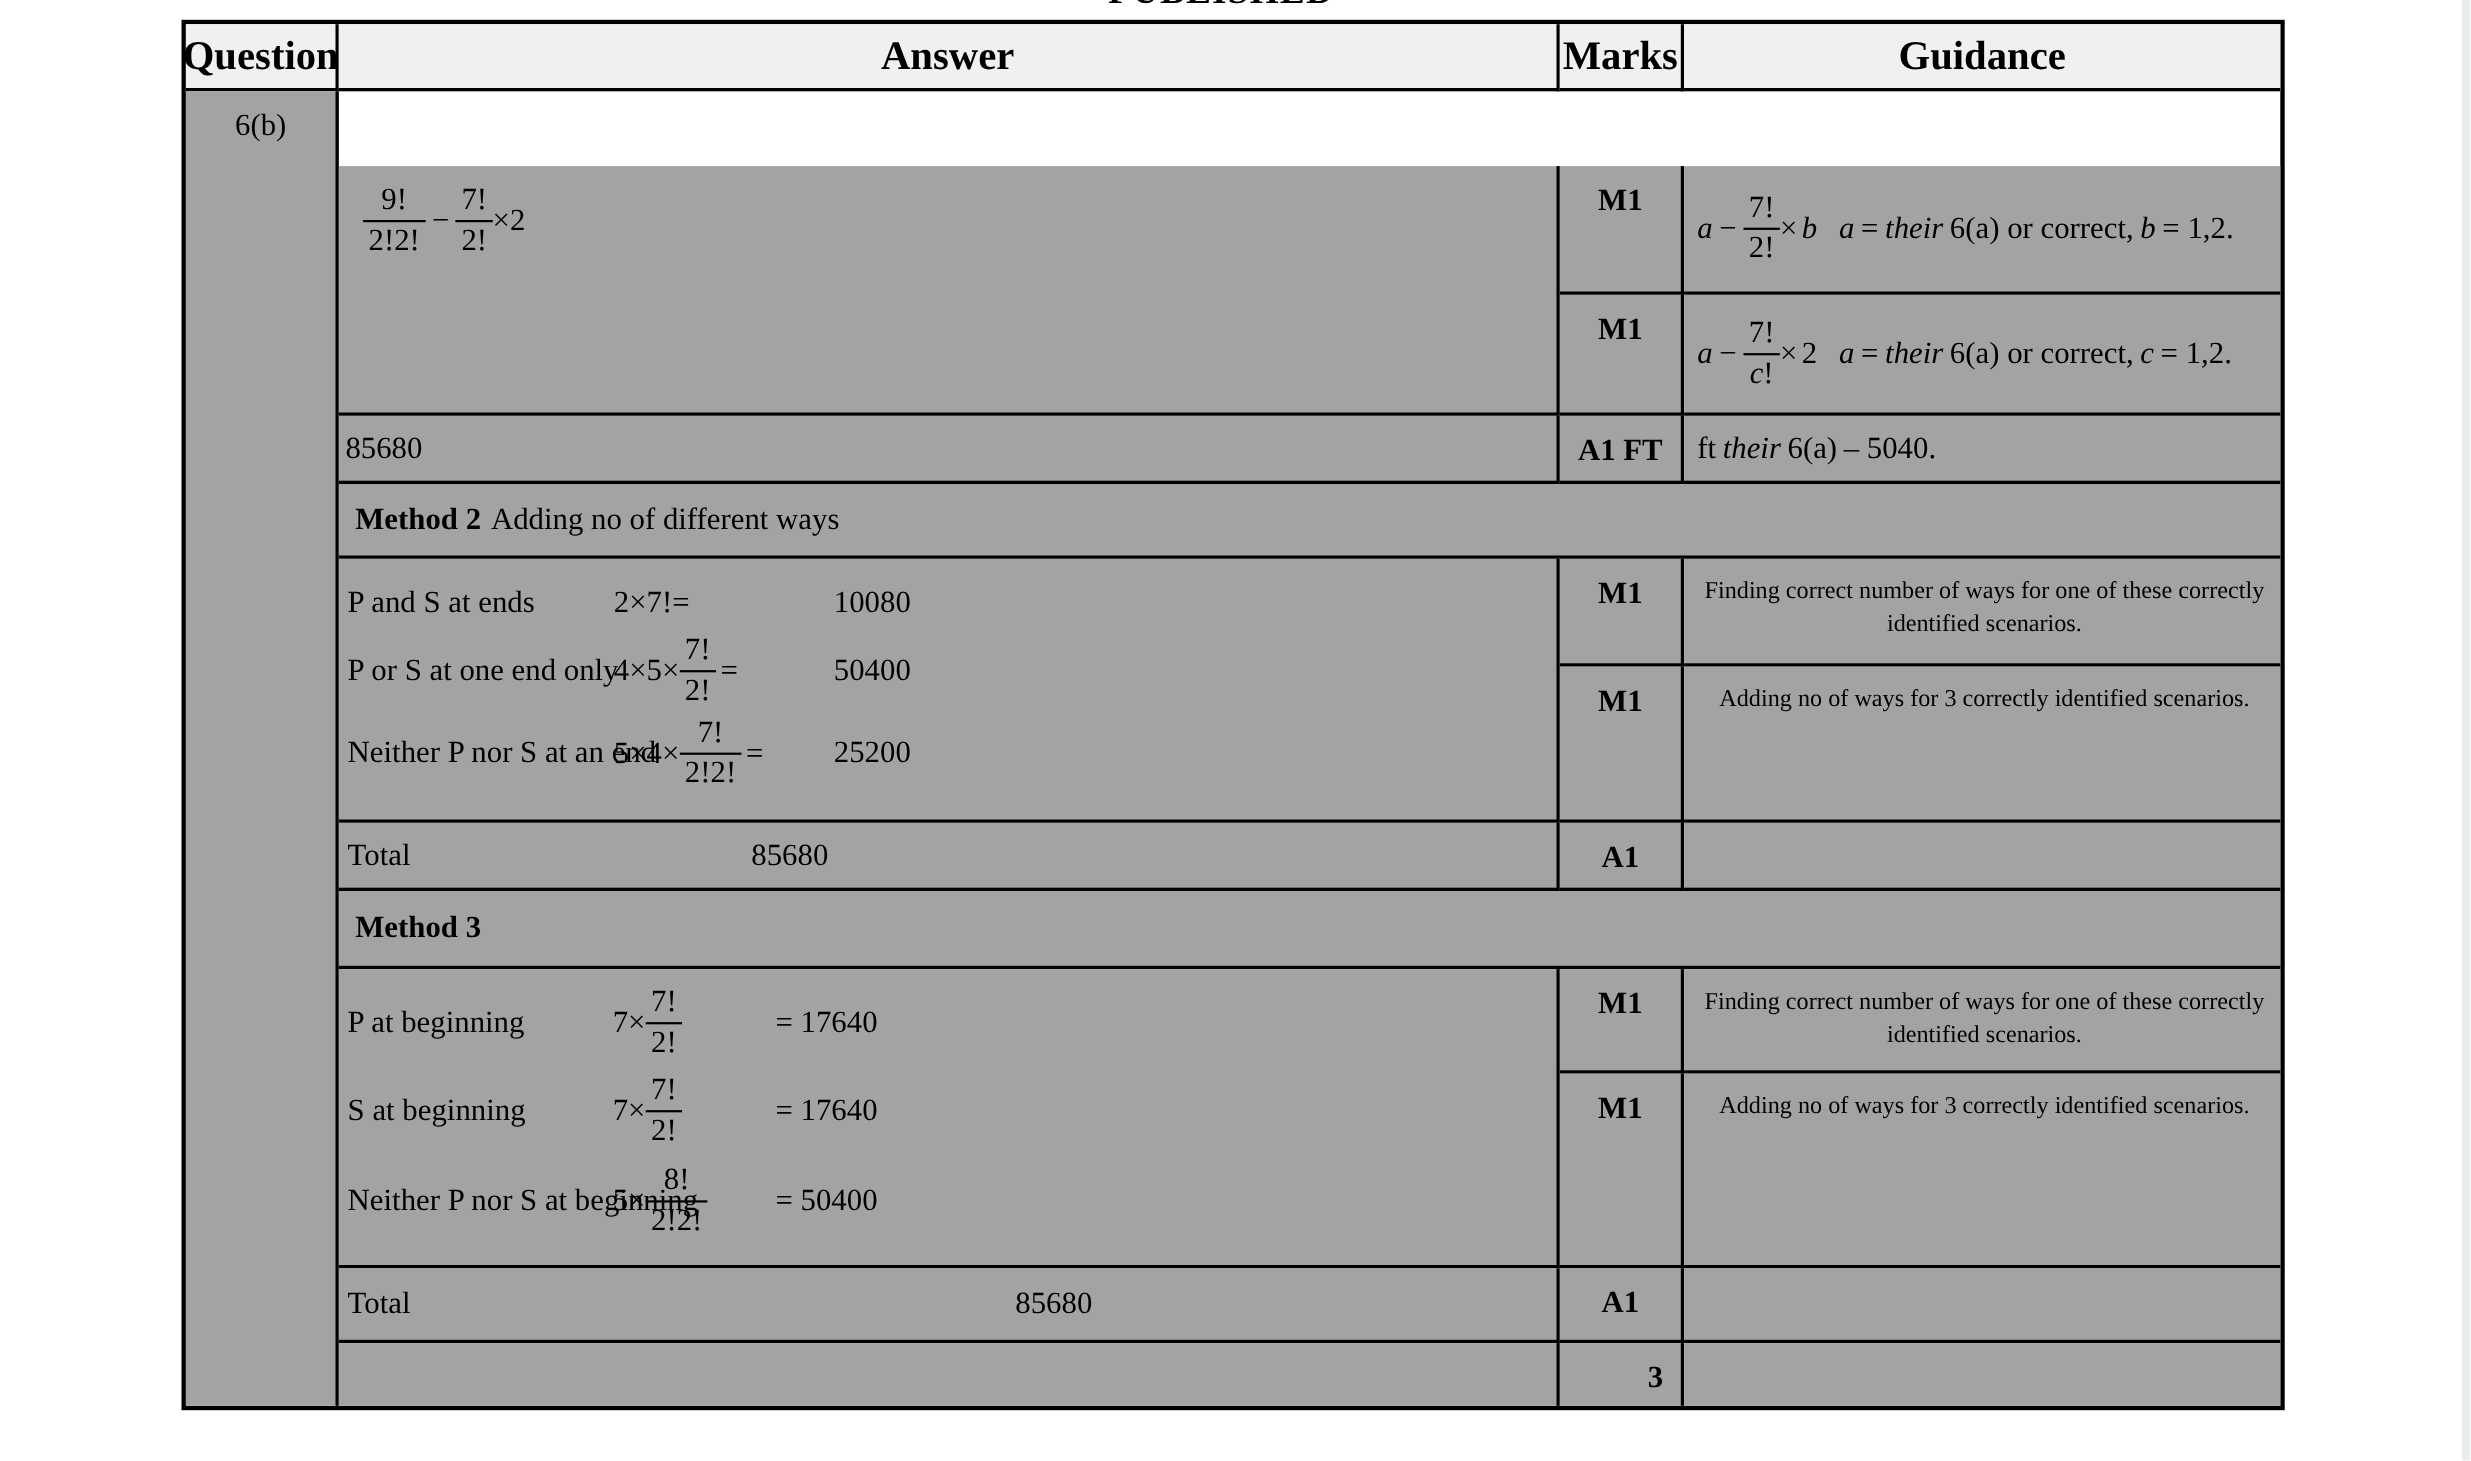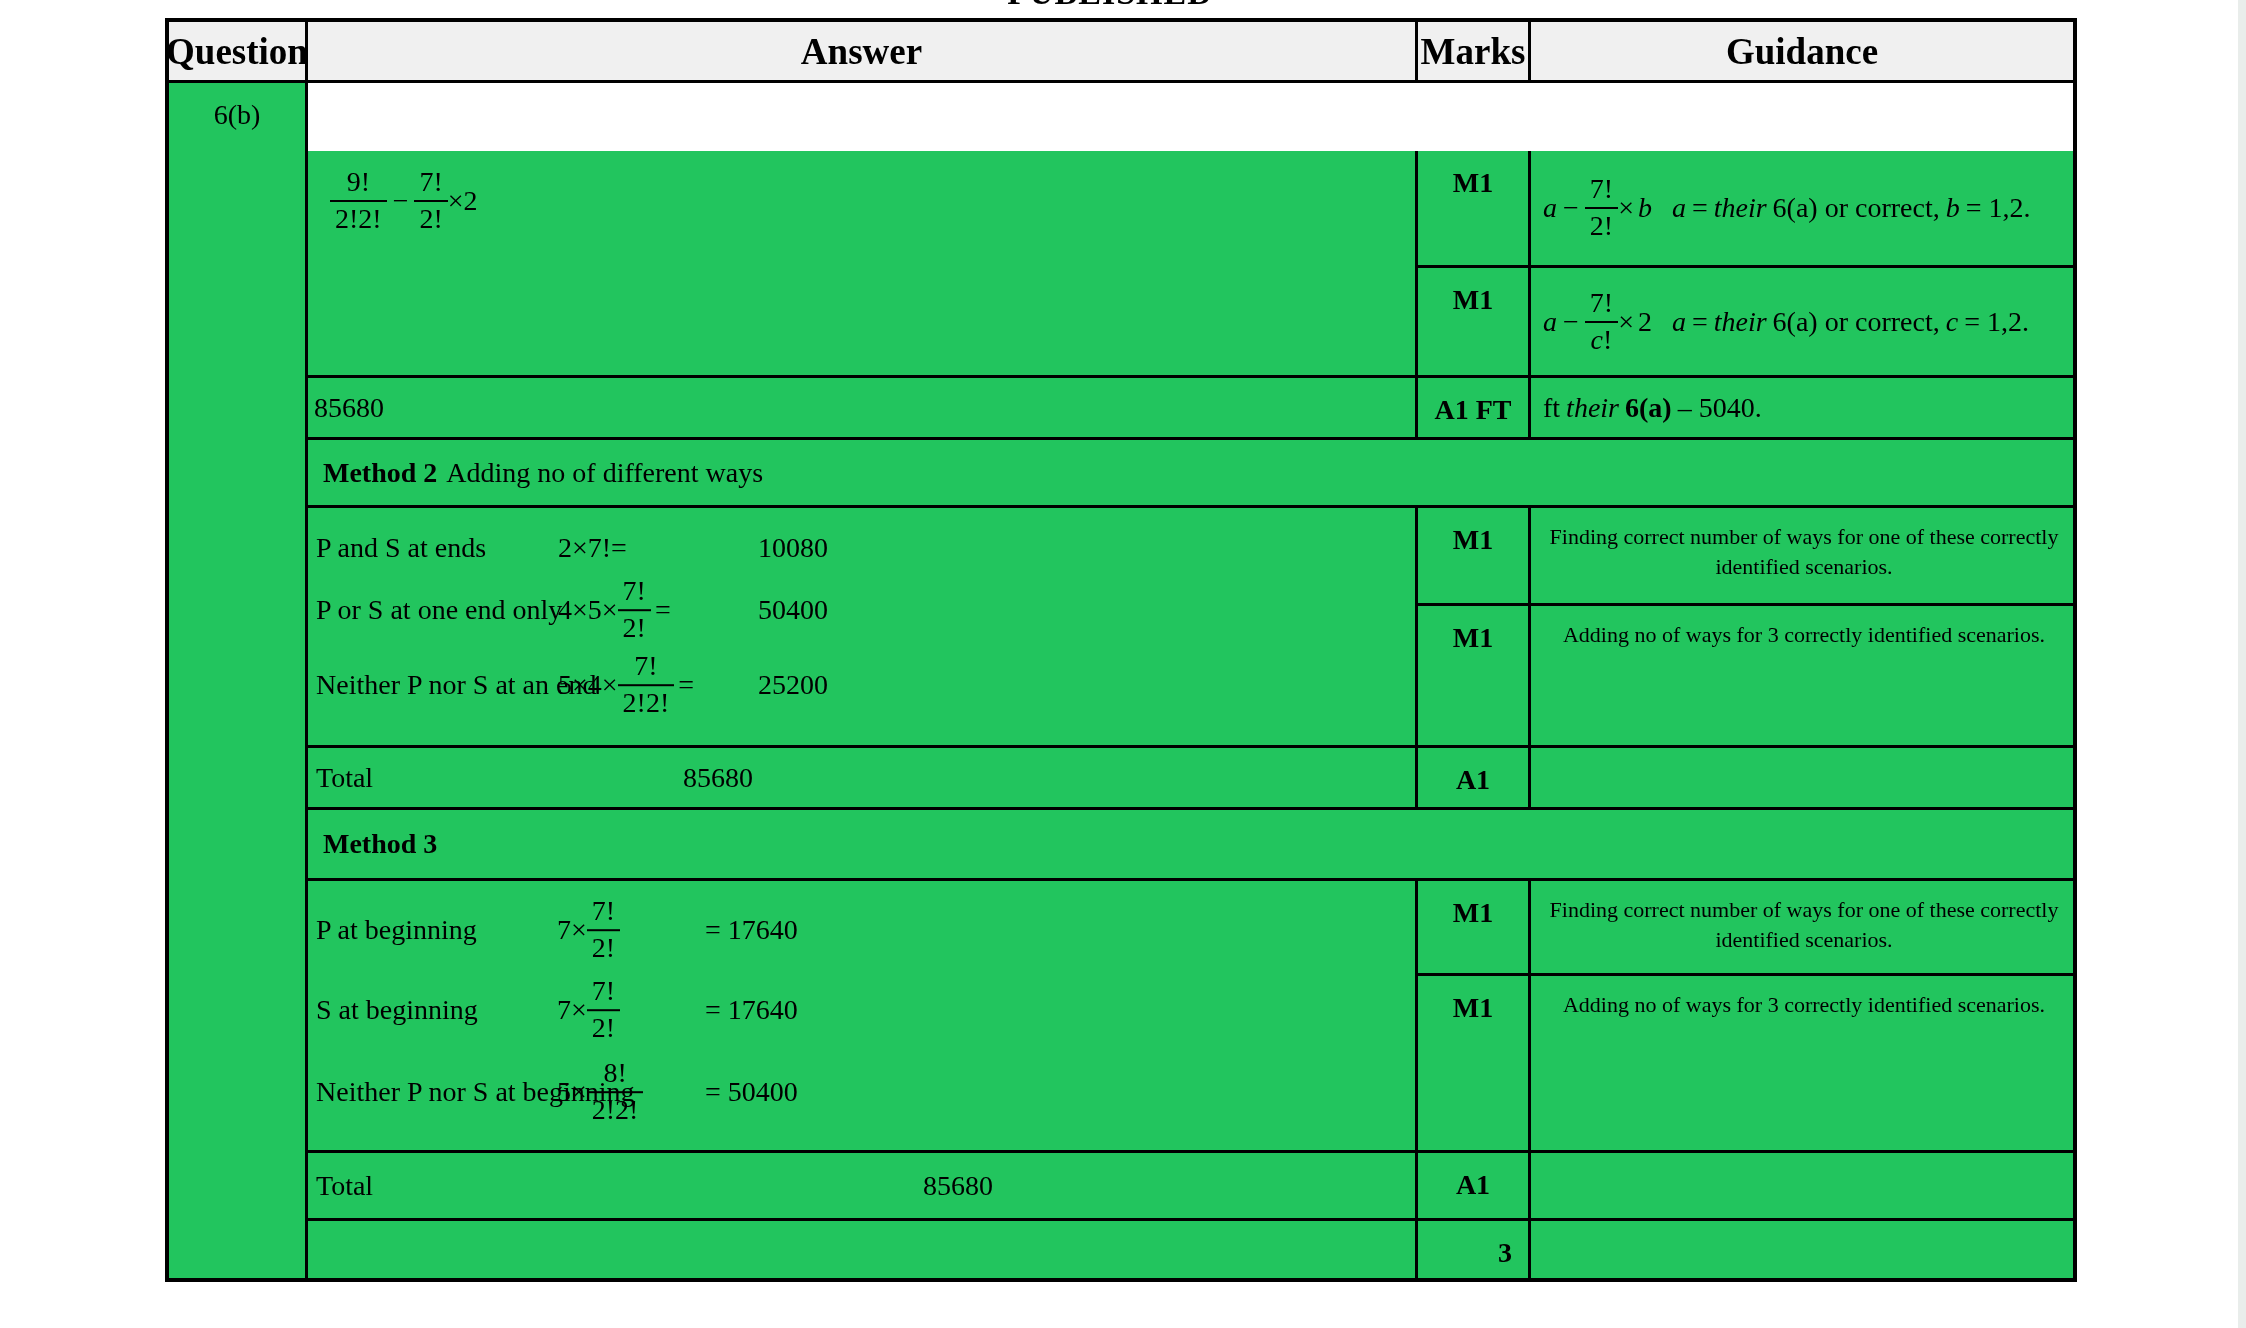--- a/index.html
+++ b/index.html
@@ -10,21 +10,21 @@
   .published{position:absolute;left:1000px;top:-26px;width:220px;text-align:center;
              font-weight:bold;font-size:34px;letter-spacing:1px;}
 
   
   .edge-strip{position:absolute;left:2238px;top:0;width:8px;height:1328px;background:#e9edeb;}
 
   
   .tbl{position:absolute;left:165px;top:18px;width:1912px;height:1264px;
        border:4px solid #000;box-sizing:border-box;background:#fff;}
   .cell{position:absolute;box-sizing:border-box;border-right:3px solid #000;
-        border-bottom:3px solid #000;font-size:28px;background:#22c55e;overflow:visible;}
+        border-bottom:3px solid #000;font-size:28px;background:#a3a3a3;overflow:visible;}
   .noright{border-right:none;}
   .nobottom{border-bottom:none;}
   .hdr{background:#f0f0f0;display:flex;align-items:center;justify-content:center;
        font-weight:bold;font-size:37px;}
   .qcell{display:flex;justify-content:center;align-items:flex-start;padding-top:16px;}
   .banner{display:flex;align-items:center;padding-left:15px;}
   .banner .b{font-weight:bold;margin-right:9px;}
   .markcell{display:flex;justify-content:center;align-items:flex-start;
             padding-top:16px;font-weight:bold;}
   .markcell.right{justify-content:flex-end;padding-right:16px;}
@@ -125,21 +125,21 @@
       <span class="mr6">6(a) or correct,</span>
       <span class="it mr6">c</span>
       <span>= 1,2.</span>
     </div>
 
     <div class="cell vcenter" style="left:139px;top:356px;width:1110px;height:62px;">85680</div>
     <div class="cell markcell" style="left:1249px;top:356px;width:113px;height:62px;">A1 FT</div>
     <div class="cell noright" style="left:1362px;top:356px;width:542px;height:62px;display:flex;align-items:center;padding-left:12px;">
       <span class="mr6">ft</span>
       <span class="it mr6">their</span>
-      <span class="mr6" style="font-weight:bold;">6(a)</span>
+      <span class="mr6" style="font-weight:normal;">6(a)</span>
       <span>– 5040.</span>
     </div>
 
     <div class="cell banner noright" style="left:139px;top:418px;width:1765px;height:68px;">
       <span class="b">Method 2</span>
       <span>Adding no of different ways</span>
     </div>
 
     <div class="cell" style="left:139px;top:486px;width:1110px;height:240px;">
       <div class="srow m2" style="top:-5px;">

